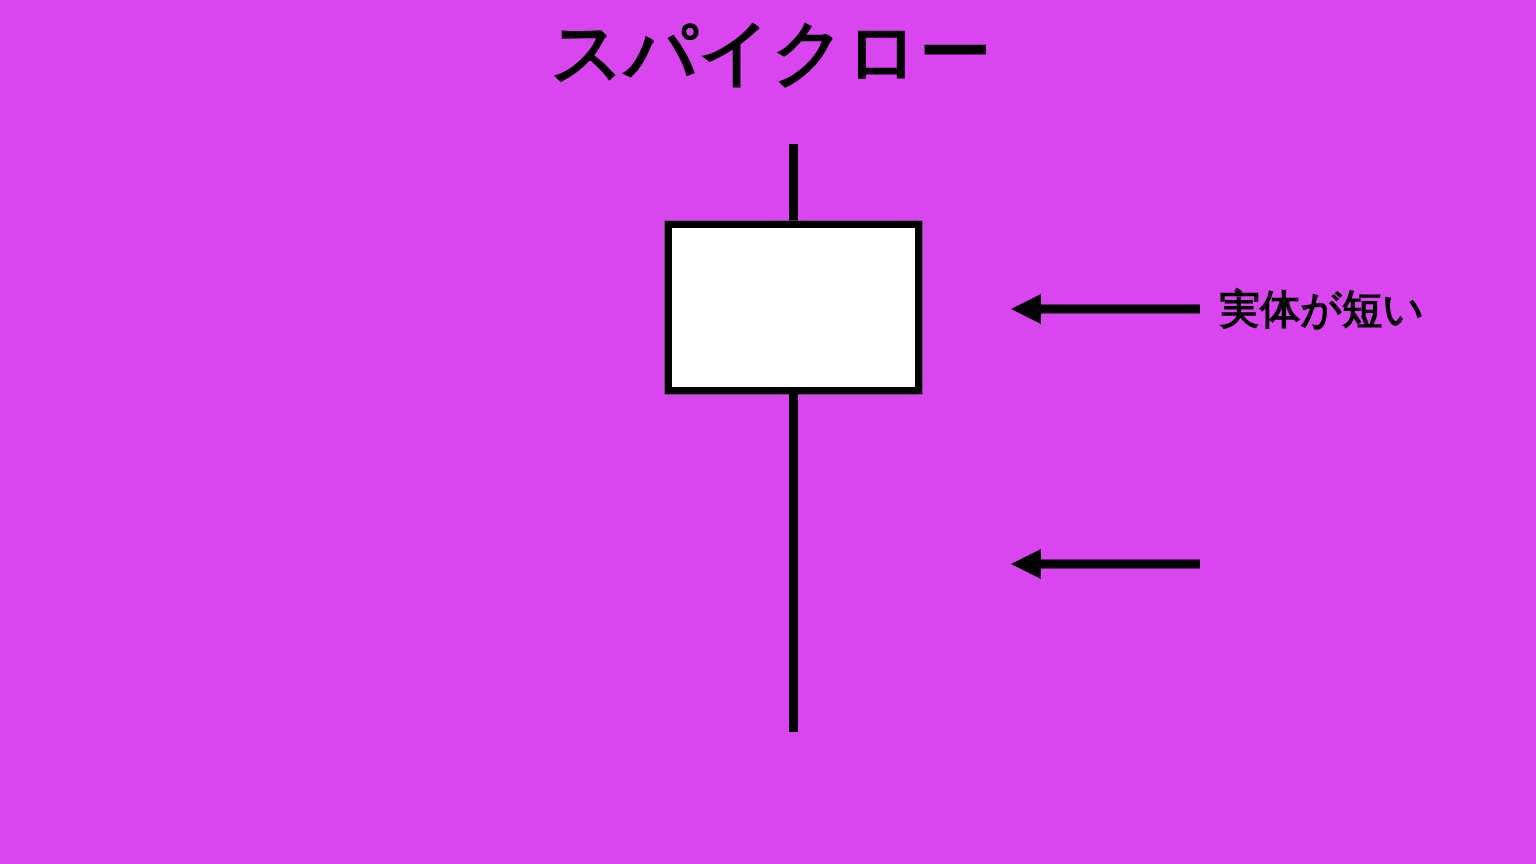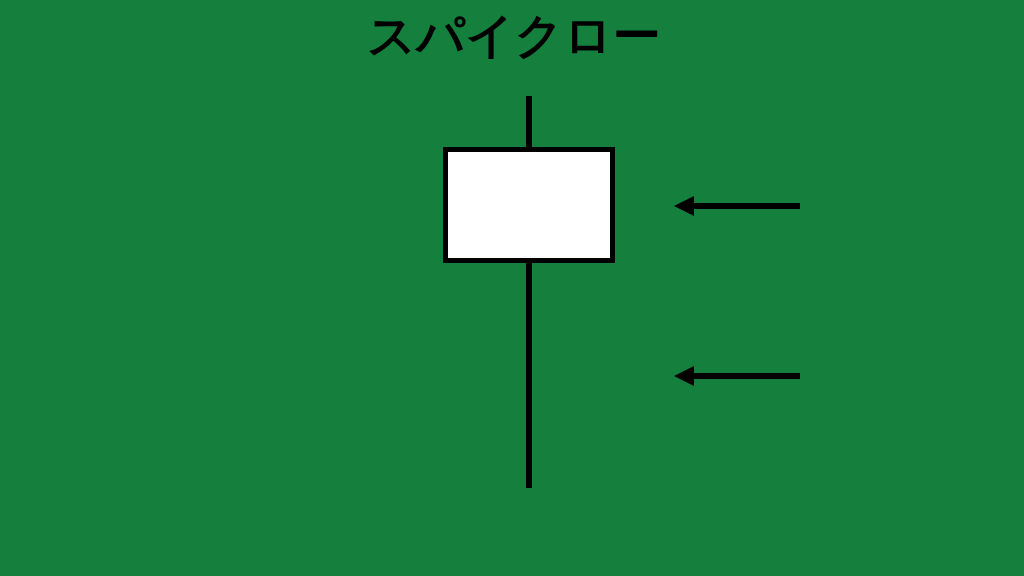--- a/index.html
+++ b/index.html
@@ -9,21 +9,21 @@
     background: #ffffff;
   }
   body {
     font-family: "Liberation Sans", "DejaVu Sans", sans-serif;
     color: #000000;
   }
   #stage {
     position: relative;
     width: 1024px;
     height: 576px;
-    background: #15803d;
+    background: #d946ef;
     overflow: hidden;
   }
 
   
   .chart-title {
     position: absolute;
     left: 0;
     top: 8px;
     width: 1024px;
     text-align: center;
@@ -131,20 +131,21 @@
     <div class="wick wick-upper"></div>
     <div class="candle-body"></div>
     <div class="wick wick-lower"></div>
   </div>
 
   <div class="annotation annotation-body">
     <div class="annotation-arrow">
       <div class="head"></div>
       <div class="shaft"></div>
     </div>
+    <div class="annotation-label">実体が短い</div>
   </div>
 
   <div class="annotation annotation-wick">
     <div class="annotation-arrow">
       <div class="head"></div>
       <div class="shaft"></div>
     </div>
   </div>
 
 </div>

